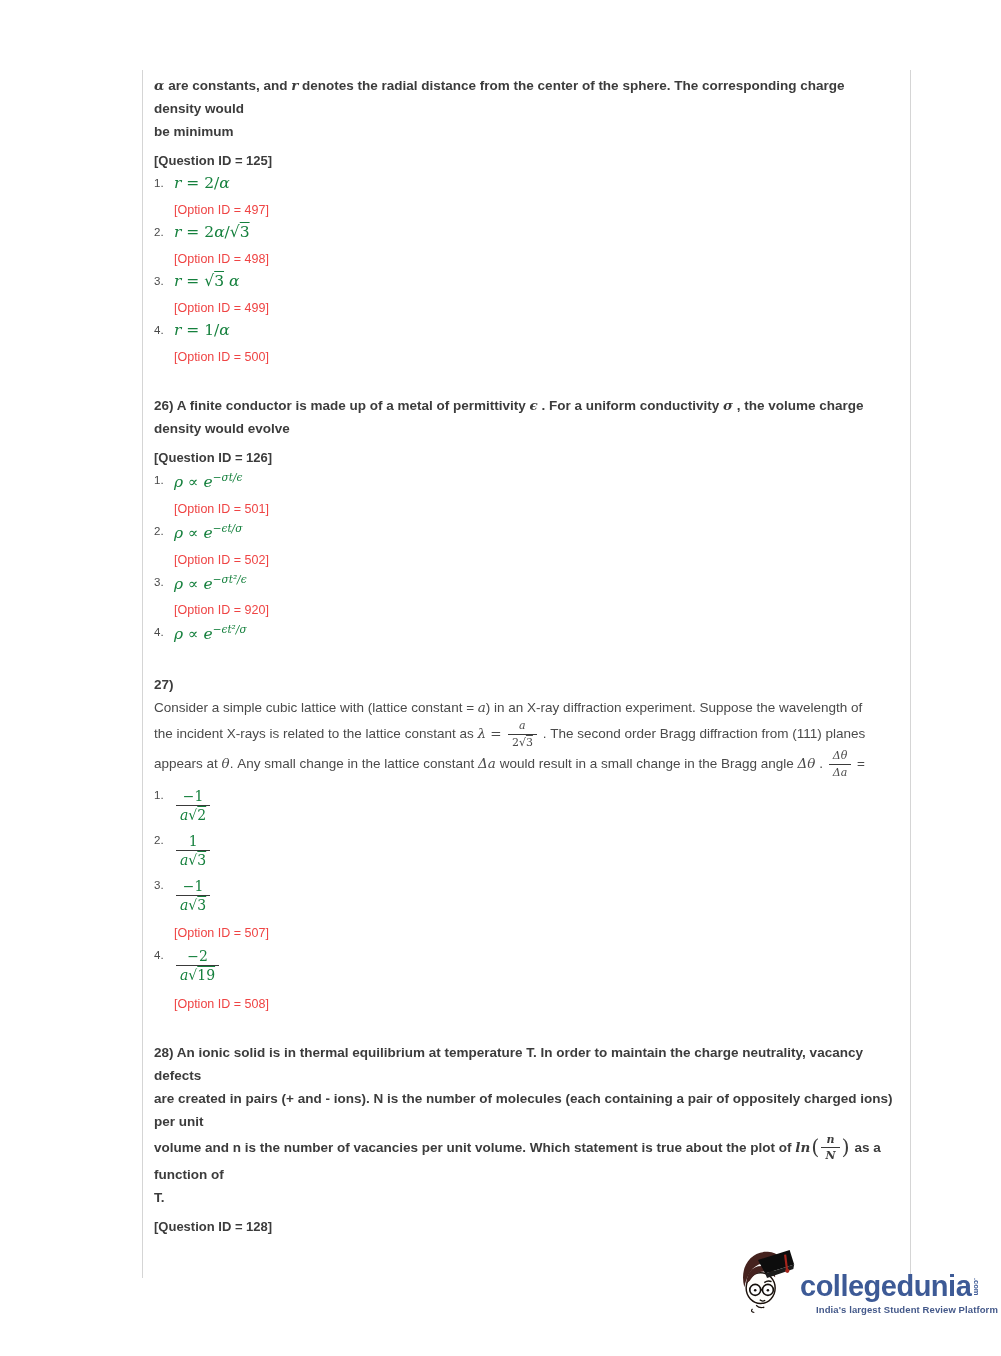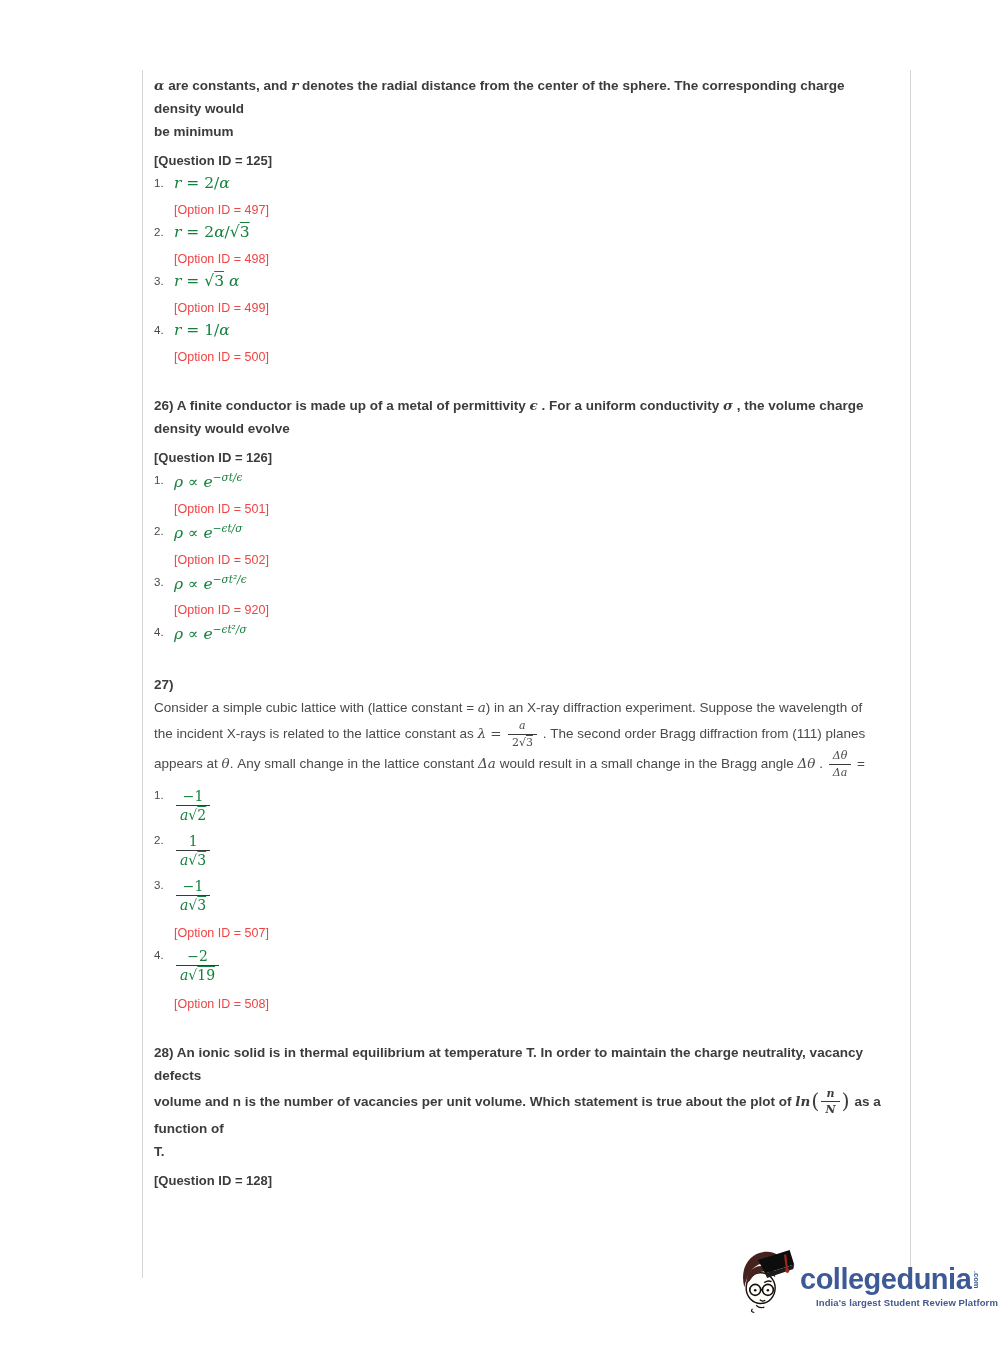--- a/index.html
+++ b/index.html
@@ -28,21 +28,21 @@
   .mn { font-family:"DejaVu Serif", serif; }
   .msup { font-family:"DejaVu Serif", serif; font-style:italic; font-size:0.68em; vertical-align:0.55em; }
   .ovl { text-decoration:overline; }
   .frac { display:inline-block; vertical-align:middle; text-align:center; margin:2px 2px; font-size:14px; }
   .frac .fnum { display:block; padding:0 4px 1px; border-bottom:1px solid #3a3a3a; line-height:1.15; }
   .frac .fden { display:block; padding:1px 4px 0; line-height:1.15; }
   .frac.frac-sm { font-size:11px; margin:0 2px; }
   .pwrap { display:inline-flex; align-items:center; vertical-align:middle; margin:0 1px; }
   .paren { font-family:"DejaVu Serif", serif; font-size:1.55em; line-height:0.85; font-weight:400; }
   
-  .brand { position:absolute; left:738px; top:1243px; display:flex; align-items:center; }
+  .brand { position:absolute; left:738px; top:1243px; display:flex; align-items:flex-end; }
   .brand-text { margin-left:4px; padding-top:14px; }
   .brand-row { display:flex; align-items:flex-start; }
   .brand-name { font-weight:700; font-size:29px; letter-spacing:-0.5px; color:#3d5a96; line-height:1; }
   .brand-tld { writing-mode:vertical-rl; font-size:7.5px; font-weight:700; color:#3d5a96; line-height:1; margin-left:1px; margin-top:6px; }
   .brand-tagline { font-size:9.5px; font-weight:700; color:#44598a; margin-top:3px; letter-spacing:0.1px;margin-left:16px; }
 </style>
 </head>
 <body>
 
 <div class="page-frame">
@@ -114,20 +114,21 @@
         </div>
         <div class="opt-id">[Option ID = 507]</div>
         <div class="opt-row">
           <span class="opt-num">4.</span>
           <span class="opt-math"><span class="frac"><span class="fnum"><span class="mn">−2</span></span><span class="fden"><span class="mi">a</span><span class="mn"><span>√</span><span class="ovl">19</span></span></span></span></span>
         </div>
         <div class="opt-id">[Option ID = 508]</div>
       </div>
       <div class="question">
         <div class="qline bold"><span class="tx">28)  An ionic solid is in thermal equilibrium at temperature T. In order to maintain the charge neutrality, vacancy defects</span></div>
+        <div class="qline bold"><span class="tx">are created in pairs (+ and - ions). N is the number of molecules (each containing a pair of oppositely charged ions) per unit</span></div>
         <div class="qline bold"><span class="tx">volume and n is the number of vacancies per unit volume. Which statement is true about the plot of </span><span class="mi">ln</span><span class="pwrap">
             <span class="paren">(</span>
             <span class="frac frac-sm">
               <span class="fnum"><span class="mi">n</span></span>
               <span class="fden"><span class="mi">N</span></span>
             </span>
             <span class="paren">)</span>
           </span><span class="tx"> as a function of</span></div>
         <div class="qline bold"><span class="tx">T.</span></div>
         <div class="qid">[Question ID = 128]</div>

